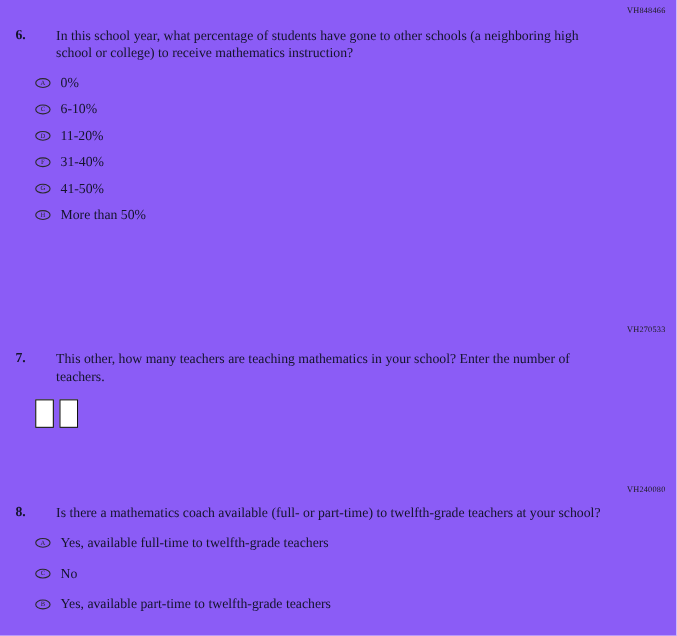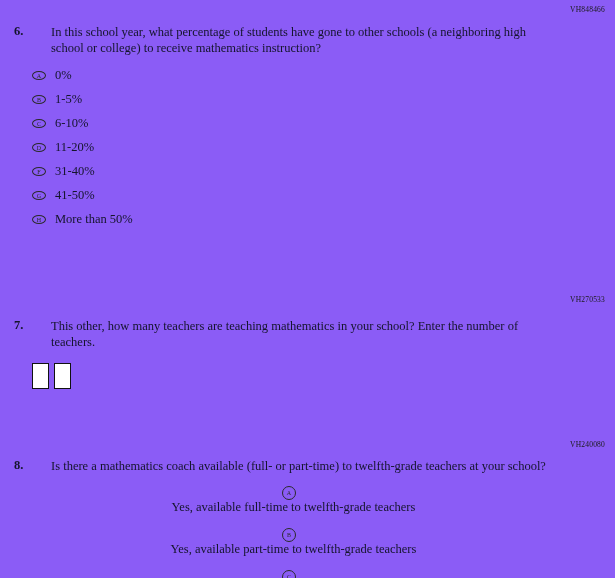--- a/index.html
+++ b/index.html
@@ -50,21 +50,20 @@
     margin-left: 18px;
   }
   .option {
     display: flex;
     align-items: center;
     margin-bottom: 9px;
     cursor: pointer;
   }
   .options.wide .option {
     margin-bottom: 13px;
-    flex-direction: column;
   }
   .bubble {
     display: inline-flex;
     align-items: center;
     justify-content: center;
     width: 14px;
     height: 9px;
     border: 1px solid #2a2a2a;
     border-radius: 50%;
     font-size: 6px;
@@ -105,26 +104,20 @@
     <div class="q-head">
       <span class="q-num">6.</span>
       <div class="q-text">In this school year, what percentage of students have gone to other schools (a neighboring high school or college) to receive mathematics instruction?</div>
     </div>
     <div class="options">
       <div class="option">
         <span class="bubble">
             <span>A</span>
           </span>
         <span class="option-label">0%</span>
-      </div>
-      <div class="option">
-        <span class="bubble">
-            <span>B</span>
-          </span>
-        <span class="option-label">1-5%</span>
       </div>
       <div class="option">
         <span class="bubble">
             <span>C</span>
           </span>
         <span class="option-label">6-10%</span>
       </div>
       <div class="option">
         <span class="bubble">
             <span>D</span>
@@ -170,26 +163,26 @@
     </div>
     <div class="options wide">
       <div class="option">
         <span class="bubble">
             <span>A</span>
           </span>
         <span class="option-label">Yes, available full-time to twelfth-grade teachers</span>
       </div>
       <div class="option">
         <span class="bubble">
+            <span>C</span>
+          </span>
+        <span class="option-label">No</span>
+      </div>
+      <div class="option">
+        <span class="bubble">
             <span>B</span>
           </span>
         <span class="option-label">Yes, available part-time to twelfth-grade teachers</span>
-      </div>
-      <div class="option">
-        <span class="bubble">
-            <span>C</span>
-          </span>
-        <span class="option-label">No</span>
       </div>
     </div>
   </div>
 
 </div>
 
 </body></html>

